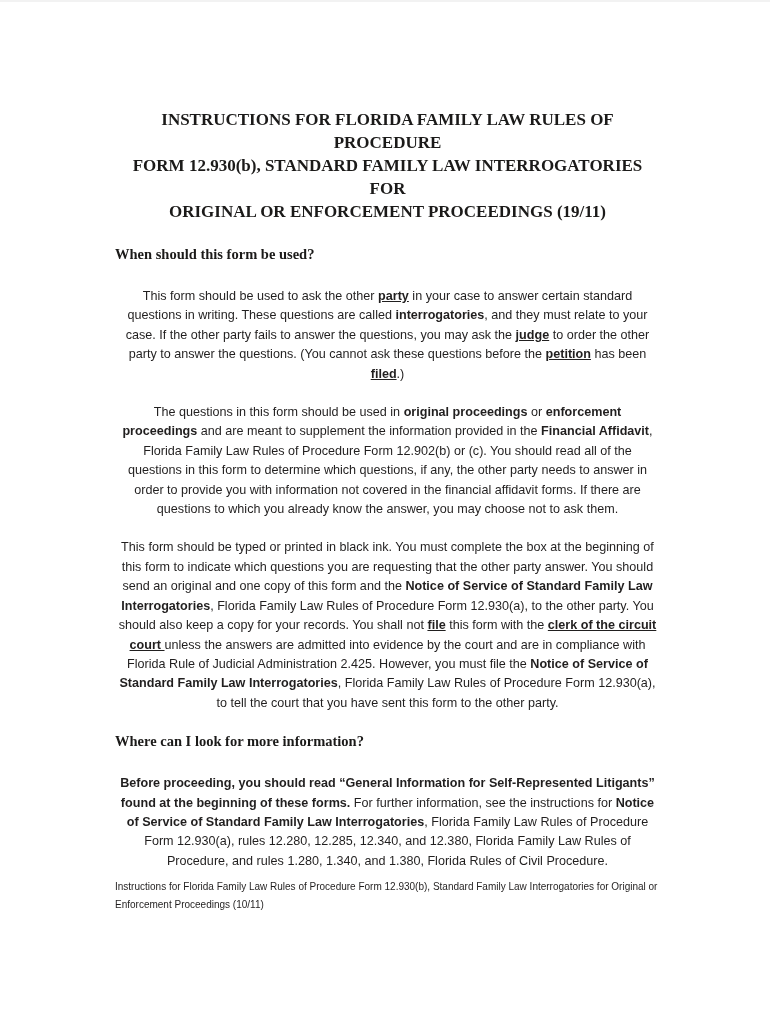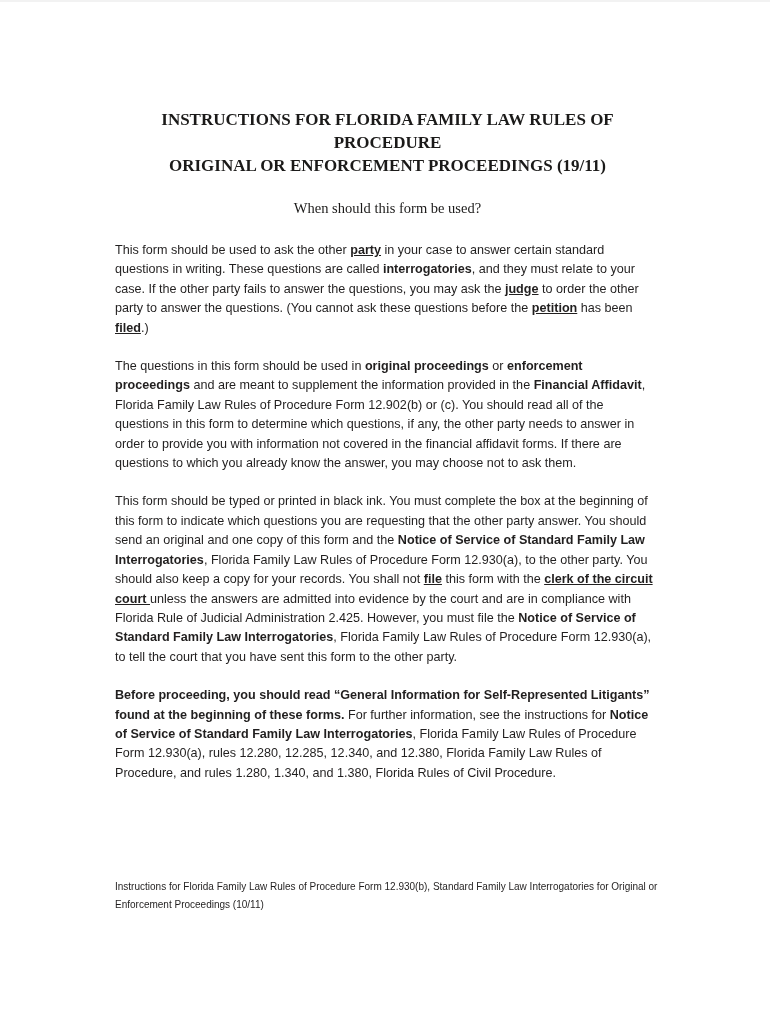--- a/index.html
+++ b/index.html
@@ -24,59 +24,61 @@
     line-height: 23px;
     font-weight: bold;
     text-align: center;
     margin: 0 0 22px 0;
     color: #1b1a19;
   }
   .section-heading {
     font-family: "Liberation Serif", serif;
     font-size: 14.5px;
     line-height: 19px;
-    font-weight: normal;
-    text-align: center;
+    font-weight: bold;
+    text-align: left;
     margin: 14px 0 23px 0;
     color: #1b1a19;
   }
   .para {
     font-size: 12.6px;
     line-height: 19.4px;
     margin: 0 0 19px 0;
-    text-align: left;
+    text-align: center;
   }
   .para .b { font-weight: bold; }
   .para .u { text-decoration: underline; }
   .doc-footer {
     position: absolute;
     left: 115px;
     right: 110px;
     top: 876px;
     font-size: 10px;
     line-height: 17.5px;
     color: #211f1f;
   }
 </style>
 </head>
 <body>
 
 <div class="page">
 
   <h1 class="doc-title">
     <div>INSTRUCTIONS FOR FLORIDA FAMILY LAW RULES OF PROCEDURE</div>
+    <div>FORM 12.930(b), STANDARD FAMILY LAW INTERROGATORIES FOR</div>
     <div>ORIGINAL OR ENFORCEMENT PROCEEDINGS (19/11)</div>
   </h1>
 
   <section>
     <h2 class="section-heading">When should this form be used?</h2>
     <p class="para"><span>This form should be used to ask the other </span><span class="b u">party</span><span> in your case to answer certain standard questions in writing. These questions are called </span><span class="b">interrogatories</span><span>, and they must relate to your case.  If the other party fails to answer the questions, you may ask the </span><span class="b u">judge</span><span> to order the other party to answer the questions.  (You cannot ask these questions before the </span><span class="b u">petition</span><span> has been </span><span class="b u">filed</span><span>.)</span></p>
     <p class="para"><span>The questions in this form should be used in </span><span class="b">original proceedings</span><span> or </span><span class="b">enforcement proceedings</span><span> and are meant to supplement the information provided in the </span><span class="b">Financial Affidavit</span><span>, Florida Family Law Rules of Procedure Form 12.902(b) or (c). You should read all of the questions in this form to determine which questions, if any, the other party needs to answer in order to provide you with information not covered in the financial affidavit forms. If there are questions to which you already know the answer, you may choose not to ask them.</span></p>
     <p class="para"><span>This form should be typed or printed in black ink. You must complete the box at the beginning of this form to indicate which questions you are requesting that the other party answer. You should send an original and one copy of this form and the </span><span class="b">Notice of Service of Standard Family Law Interrogatories</span><span>, Florida Family Law Rules of Procedure Form 12.930(a), to the other party. You should also keep a copy for your records. You shall not </span><span class="b u">file</span><span> this form with the </span><span class="b u">clerk of the circuit court </span><span>unless the answers are admitted into evidence by the court and are in compliance with Florida Rule of Judicial Administration 2.425. However, you must file the </span><span class="b">Notice of Service of Standard Family Law Interrogatories</span><span>, Florida Family Law Rules of Procedure Form 12.930(a), to tell the court that you have sent this form to the other party.</span></p>
   </section>
 
   <section>
+    <h2 class="section-heading">Where can I look for more information?</h2>
     <p class="para"><span class="b">Before proceeding, you should read “General Information for Self-Represented Litigants” found at the beginning of these forms.</span><span>  For further information, see the instructions for </span><span class="b">Notice</span><span class="b"> </span><span class="b">of Service of Standard Family Law Interrogatories</span><span>, Florida Family Law Rules of Procedure Form 12.930(a), rules 12.280, 12.285, 12.340, and 12.380, Florida Family Law Rules of Procedure, and rules 1.280, 1.340, and 1.380, Florida Rules of Civil Procedure.</span></p>
   </section>
 
   <footer class="doc-footer">Instructions for Florida Family Law Rules of Procedure Form 12.930(b), Standard Family Law Interrogatories for Original or Enforcement Proceedings (10/11)</footer>
 
 </div>
 
 </body></html>

